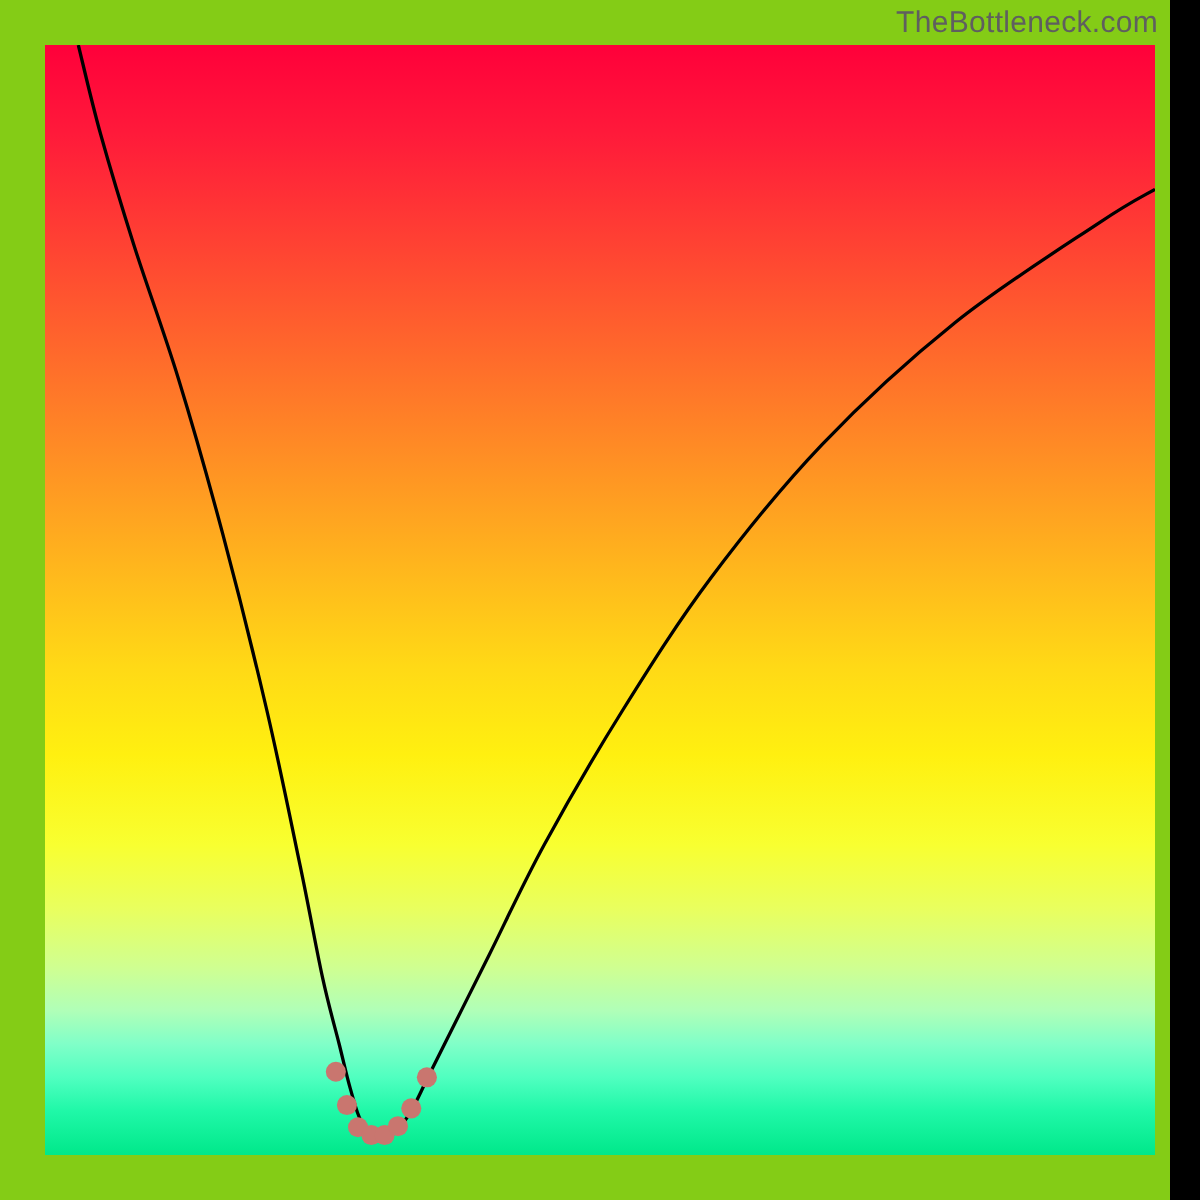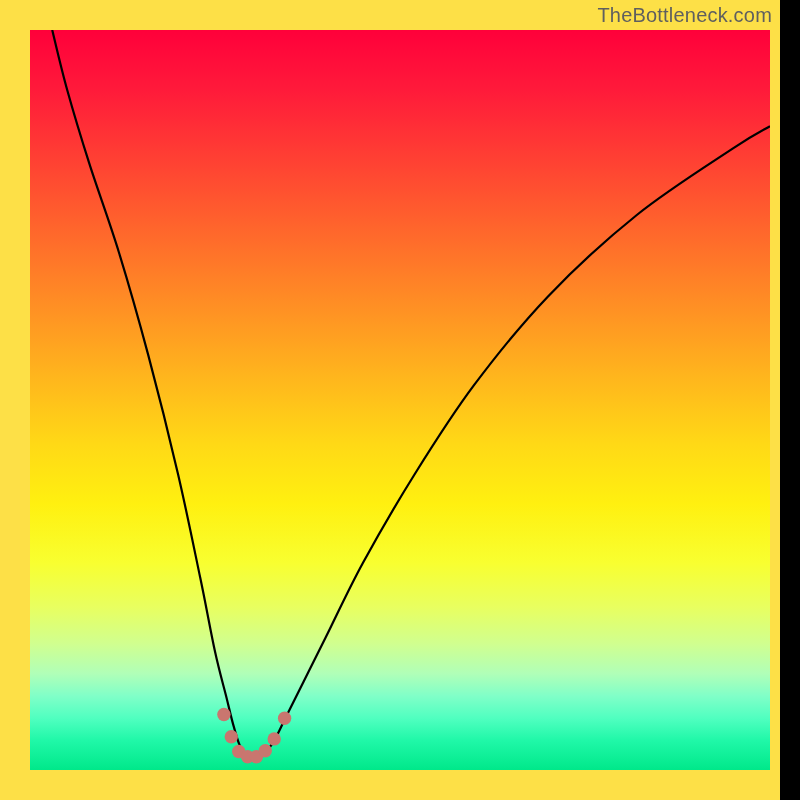--- a/index.html
+++ b/index.html
@@ -10,21 +10,21 @@
     overflow: hidden;
     background: #000;
     font-family: Arial, Helvetica, sans-serif;
   }
   .frame {
     position: absolute;
     top: 0;
     left: 0;
     width: 780px;
     height: 800px;
-    background: #fde047;
+    background: #84cc16;
   }
   .plot-area {
     position: absolute;
     top: 30px;
     left: 30px;
     width: 740px;
     height: 740px;
     overflow: hidden;
   }
   .gradient-bg {

